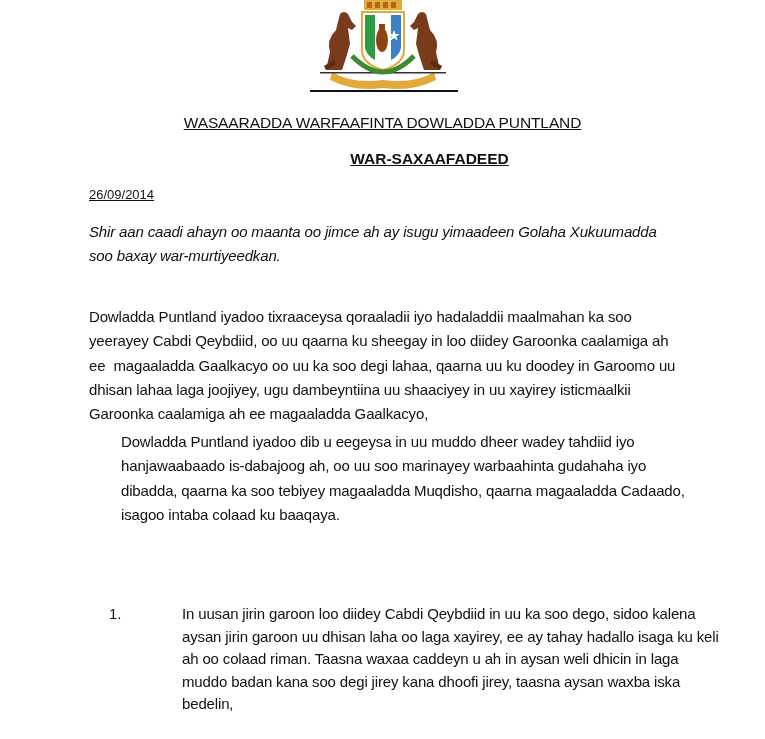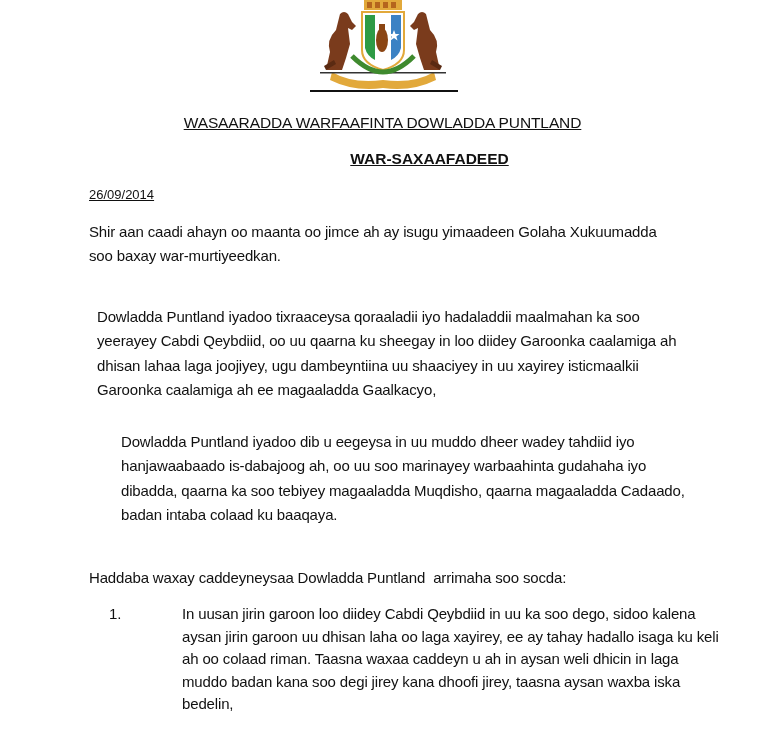--- a/index.html
+++ b/index.html
@@ -6,22 +6,22 @@
     body { width: 765px; height: 739px; overflow: hidden; position: relative;
            font-family: "Liberation Sans", "DejaVu Sans", sans-serif; color: #111111; }
     .page { position: absolute; left: 0; top: 0; width: 765px; height: 739px; }
     .emblem { position: absolute; left: 312px; top: 0; width: 142px; height: 92px; }
     .rule { position: absolute; left: 310px; top: 90px; width: 148px; height: 2px; background: #111; }
     .title { position: absolute; left: 0; width: 765px; text-align: center; font-size: 15.5px; text-decoration: underline; }
     .t1 { top: 114px; letter-spacing: -0.1px; }
     .t2 { top: 150px; font-weight: bold; font-size: 15.5px; margin-left: 47px; }
     .date { position: absolute; left: 89px; top: 187px; font-size: 13px; text-decoration: underline; }
     .para { position: absolute; left: 89px; width: 600px; font-size: 15px; line-height: 24.3px; letter-spacing: -0.15px; }
-    .p1 { top: 220px; }
-    .p2 { top: 305px; margin-left: 8px; }
+    .p1 { top: 220px; font-style: italic; }
+    .p2 { top: 305px; }
     .p3 { top: 430px; margin-left: 32px; }
     .p4 { top: 566px; }
     .list { position: absolute; left: 89px; top: 603px; width: 620px; font-size: 15px; line-height: 22.5px; letter-spacing: -0.15px; }
     .list .num { position: absolute; left: 20px; top: 0; }
     .list .item-text { position: absolute; left: 45px; top: 0; width: 590px; margin-left: 48px; }
     .line { display: block; white-space: nowrap; }
   </style>
 </head>
 <body>
 
@@ -62,34 +62,32 @@
   <div class="date">26/09/2014</div>
 
   <div class="para p1">
     <span class="line">Shir aan caadi ahayn oo maanta oo jimce ah ay isugu yimaadeen Golaha Xukuumadda</span>
     <span class="line">soo baxay war-murtiyeedkan.</span>
   </div>
 
   <div class="para p2">
     <span class="line">Dowladda Puntland iyadoo tixraaceysa qoraaladii iyo hadaladdii maalmahan ka soo</span>
     <span class="line">yeerayey Cabdi Qeybdiid, oo uu qaarna ku sheegay in loo diidey Garoonka caalamiga ah</span>
+    <span class="line" style="white-space: pre;">ee  magaaladda Gaalkacyo oo uu ka soo degi lahaa, qaarna uu ku doodey in Garoomo uu</span>
     <span class="line">dhisan lahaa laga joojiyey, ugu dambeyntiina uu shaaciyey in uu xayirey isticmaalkii</span>
     <span class="line">Garoonka caalamiga ah ee magaaladda Gaalkacyo,</span>
   </div>
 
   <div class="para p3">
     <span class="line">Dowladda Puntland iyadoo dib u eegeysa in uu muddo dheer wadey tahdiid iyo</span>
     <span class="line">hanjawaabaado is-dabajoog ah, oo uu soo marinayey warbaahinta gudahaha iyo</span>
     <span class="line">dibadda, qaarna ka soo tebiyey magaaladda Muqdisho, qaarna magaaladda Cadaado,</span>
-    <span class="line">badan intaba colaad ku baaqaya.</span>
+    <span class="line">isagoo intaba colaad ku baaqaya.</span>
   </div>
 
-  <div class="para p4">
-    <span class="line" style="white-space: pre;">Haddaba waxay caddeyneysaa Dowladda Puntland  arrimaha soo socda:</span>
-  </div>
 
   <div class="list">
     <div style="position: relative;">
       <span class="num">1.</span>
       <div class="item-text">
         <span class="line">In uusan jirin garoon loo diidey Cabdi Qeybdiid in uu ka soo dego, sidoo kalena</span>
         <span class="line">aysan jirin garoon uu dhisan laha oo laga xayirey, ee ay tahay hadallo isaga ku keli</span>
         <span class="line">ah oo colaad riman. Taasna waxaa caddeyn u ah in aysan weli dhicin in laga</span>
         <span class="line">muddo badan kana soo degi jirey kana dhoofi jirey, taasna aysan waxba iska</span>
         <span class="line">bedelin,</span>

